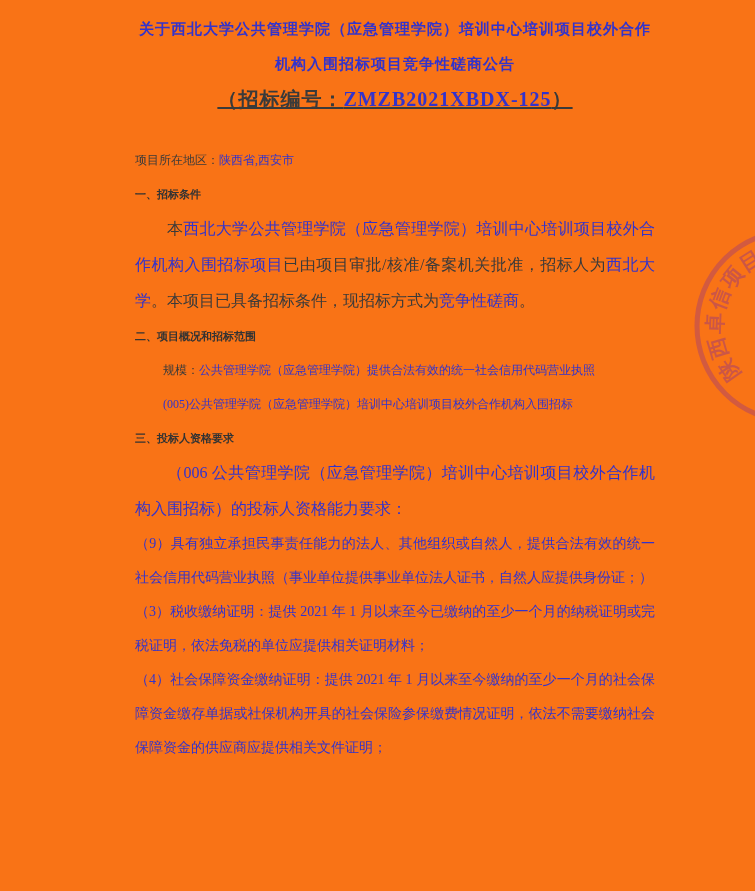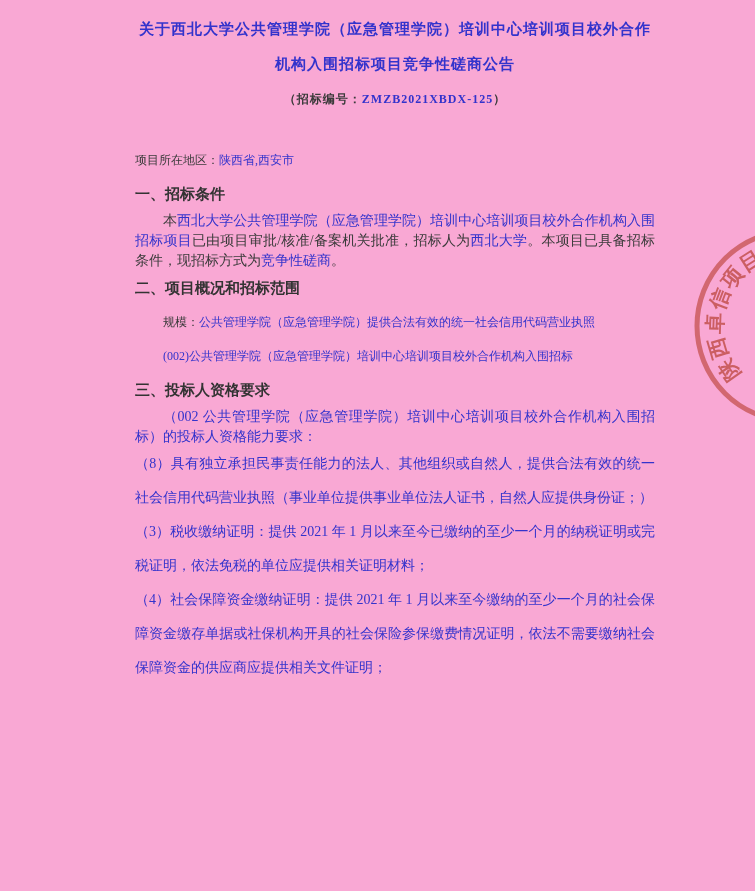--- a/index.html
+++ b/index.html
@@ -1,37 +1,37 @@
 <!DOCTYPE html>
 <html><head>
 <meta charset="utf-8">
 <style>
   html,body{margin:0;padding:0;background:#ffffff;}
   .doc{
     position:relative;
     width:755px;height:891px;
-    background:#f9a8d4;
+    background:#f97316;
     overflow:hidden;
     font-family:"Liberation Serif","DejaVu Serif",serif;
     color:#3a3a3a;
   }
   .content{position:absolute;left:135px;top:12px;width:520px;}
   .title{
     font-size:15px;font-weight:bold;color:#3333cc;
     text-align:center;line-height:35px;letter-spacing:1px;
   }
   .tender{
-    font-size:12px;font-weight:bold;color:#3a3a3a;
-    text-align:center;line-height:35px;letter-spacing:1px;
+    font-size:20px;font-weight:bold;color:#3a3a3a;
+    text-align:center;line-height:35px;letter-spacing:1px;text-decoration:underline;
   }
   .tender .num{color:#3333cc;}
   .line{font-size:12px;line-height:34px;color:#3a3a3a;}
   .location{margin-top:26px;}
-  .heading{font-size:15px;font-weight:bold;color:#333333;line-height:34px;}
-  .para{font-size:14px;line-height:20px;color:#3a3a3a;text-align:justify;text-indent:2em;}
+  .heading{font-size:11px;font-weight:bold;color:#333333;line-height:34px;}
+  .para{font-size:16px;line-height:36px;color:#3a3a3a;text-align:justify;text-indent:2em;}
   .para-noind{font-size:14px;line-height:34px;color:#3333cc;text-align:justify;text-indent:0;}
   .ind{padding-left:28px;}
   .blue{color:#3333cc;}
   .seal{position:absolute;left:692px;top:226px;width:210px;height:210px;pointer-events:none;}
 </style>
 </head>
 <body>
 
 <div class="doc">
   <div class="content">
@@ -47,27 +47,27 @@
 
     <div class="heading">一、招标条件</div>
 
     <div class="para"><span>本</span><span class="blue">西北大学公共管理学院（应急管理学院）培训中心培训项目校外合作机构入围招标项目</span><span>已由项目审批/核准/备案机关批准，招标人为</span><span class="blue">西北大学</span><span>。本项目已具备招标条件，现招标方式为</span><span class="blue">竞争性磋商</span><span>。</span></div>
 
     <div class="heading">二、项目概况和招标范围</div>
 
     <div class="line ind"><span>规模：</span><span class="blue">公共管理学院（应急管理学院）提供合法有效的统一社会信用代码营业执照</span></div>
 
 
-    <div class="line ind blue">(002)公共管理学院（应急管理学院）培训中心培训项目校外合作机构入围招标</div>
+    <div class="line ind blue">(005)公共管理学院（应急管理学院）培训中心培训项目校外合作机构入围招标</div>
 
     <div class="heading">三、投标人资格要求</div>
 
-    <div class="para blue">（002 公共管理学院（应急管理学院）培训中心培训项目校外合作机构入围招标）的投标人资格能力要求：</div>
+    <div class="para blue">（006 公共管理学院（应急管理学院）培训中心培训项目校外合作机构入围招标）的投标人资格能力要求：</div>
 
-    <div class="para-noind blue">（8）具有独立承担民事责任能力的法人、其他组织或自然人，提供合法有效的统一社会信用代码营业执照（事业单位提供事业单位法人证书，自然人应提供身份证；）</div>
+    <div class="para-noind blue">（9）具有独立承担民事责任能力的法人、其他组织或自然人，提供合法有效的统一社会信用代码营业执照（事业单位提供事业单位法人证书，自然人应提供身份证；）</div>
     <div class="para-noind blue">（3）税收缴纳证明：提供 2021 年 1 月以来至今已缴纳的至少一个月的纳税证明或完税证明，依法免税的单位应提供相关证明材料；</div>
     <div class="para-noind blue">（4）社会保障资金缴纳证明：提供 2021 年 1 月以来至今缴纳的至少一个月的社会保障资金缴存单据或社保机构开具的社会保险参保缴费情况证明，依法不需要缴纳社会保障资金的供应商应提供相关文件证明；</div>
 
   </div>
 
   <svg class="seal" viewBox="0 0 210 210" width="210" height="210">
     <circle id="seal-ring" cx="100" cy="100" r="95" fill="none" stroke-width="5" opacity="0.75" stroke="#c4524f"></circle>
     <g id="seal-text" opacity="0.85">
         <text x="100" y="30" text-anchor="middle" font-size="21" font-weight="bold" fill="#c4524f" transform="rotate(235,100,100)">陕</text>
         <text x="100" y="30" text-anchor="middle" font-size="21" font-weight="bold" fill="#c4524f" transform="rotate(253.5,100,100)">西</text>

